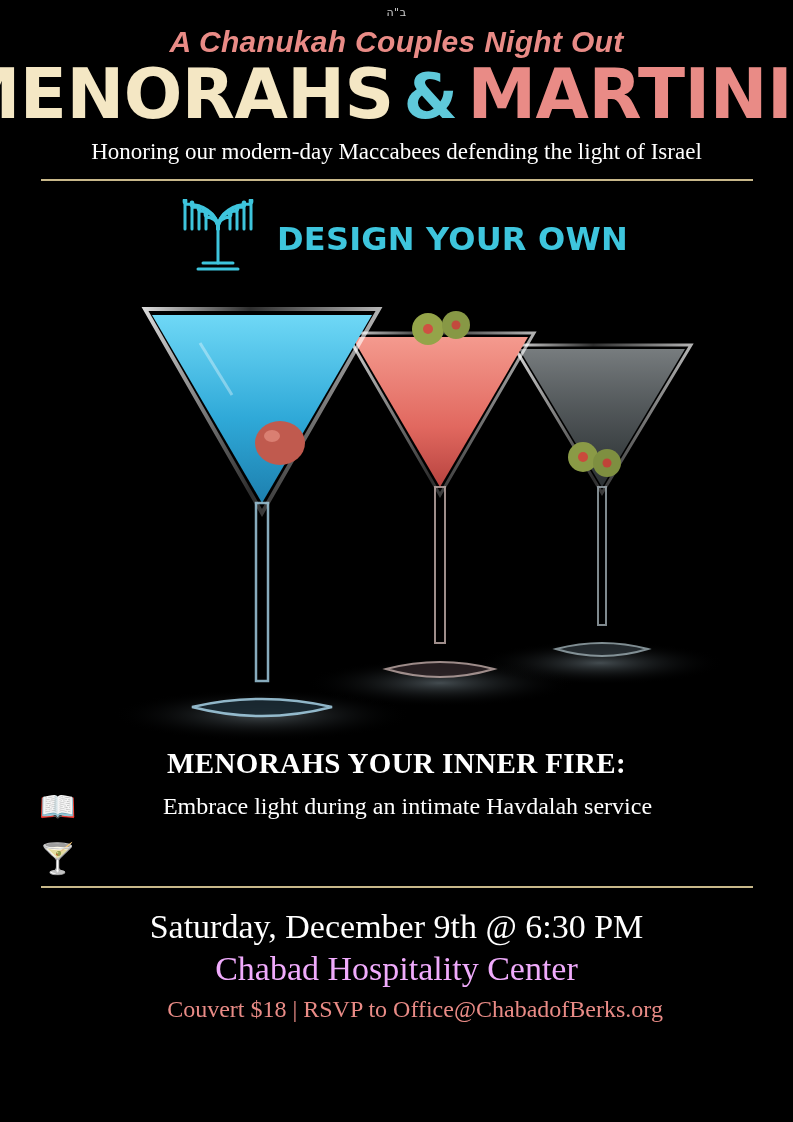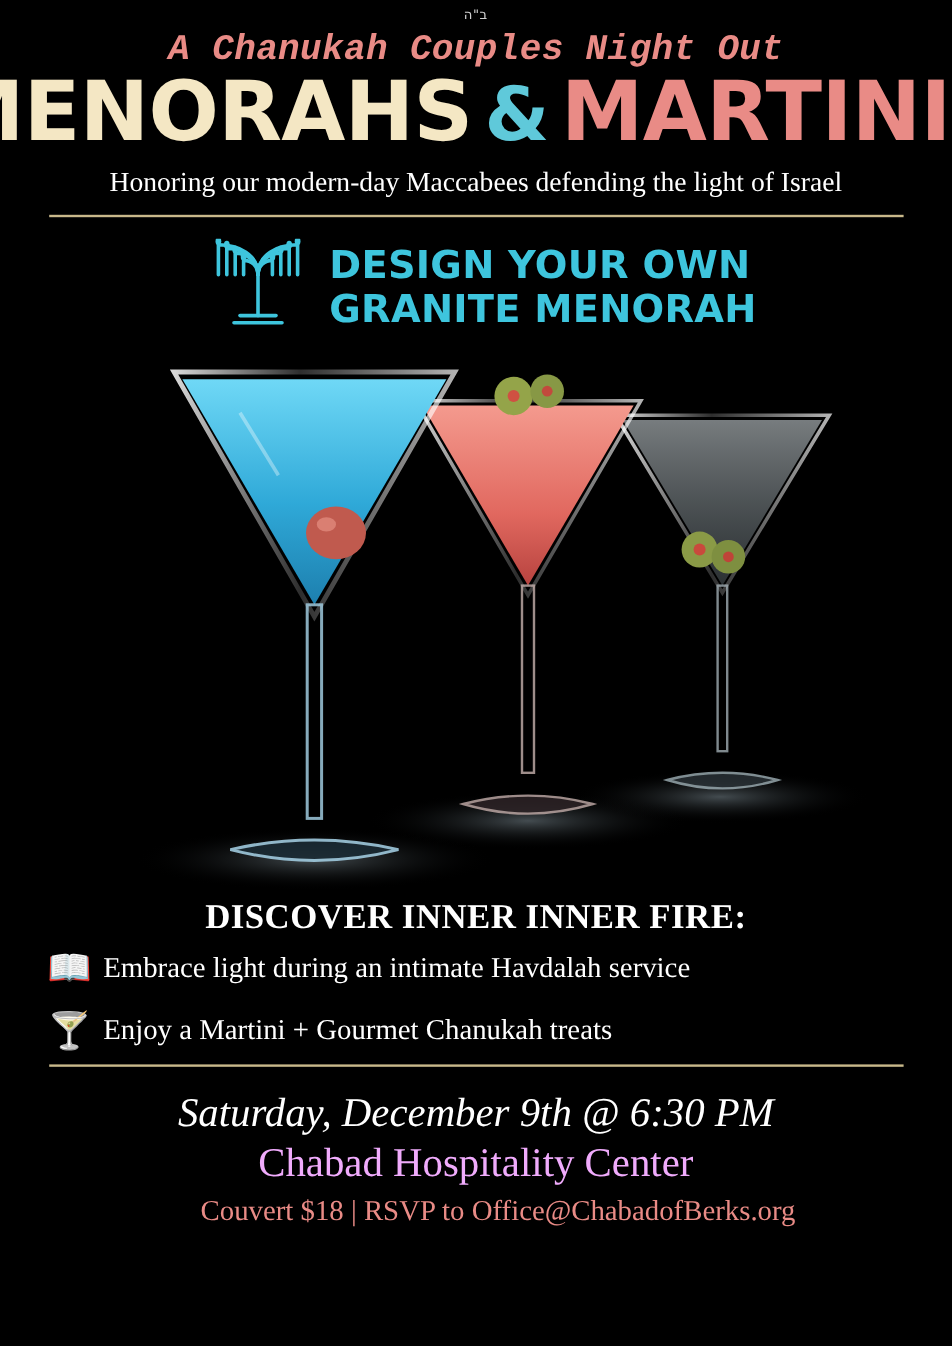--- a/index.html
+++ b/index.html
@@ -35,21 +35,21 @@
 
   
   .kicker {
     text-align: center;
     font-style: italic;
     font-weight: bold;
     font-size: 30px;
     color: #e98b86;
     margin-top: 6px;
     letter-spacing: 0.3px;
-    font-family: Liberation Mono, monospace;
+    font-family: Liberation Sans, sans-serif;
   }
 
   .title-row {
     display: flex;
     align-items: baseline;
     justify-content: center;
     gap: 10px;
     margin-top: 2px;
     padding: 0 14px;
   }
@@ -132,32 +132,32 @@
   }
   .bullet .ic {
     width: 56px;
     flex: 0 0 56px;
     text-align: center;
     font-size: 30px;
     line-height: 1;
   }
   .bullet .txt {
     flex: 1;
+    text-align: center;
     font-size: 24px;
     padding-right: 34px;
   }
   .bullet.second { margin-top: 22px; }
 
   
   .footer { text-align: center; margin-top: 10px; }
   .when {
     font-size: 34px;
     color: #ffffff;
     margin-top: 20px;
-    font-style: italic;
   }
   .venue {
     font-size: 34px;
     color: #f0abfc;
     margin-top: 4px;
   }
   .rsvp {
     font-size: 24px;
     color: #e98b86;
     margin-top: 8px;
@@ -207,21 +207,20 @@
           <ellipse cx="43" cy="24" rx="2.4" ry="3.4"></ellipse>
           <ellipse cx="55" cy="15" rx="2.4" ry="3.4"></ellipse>
           <ellipse cx="62" cy="9" rx="2.4" ry="3.4"></ellipse>
           <ellipse cx="69" cy="5" rx="2.4" ry="3.4"></ellipse>
           <ellipse cx="76" cy="2" rx="2.4" ry="3.4"></ellipse>
         </g>
       </svg>
     </span>
     <span class="dyo-text">
       <div>DESIGN YOUR OWN</div>
-      <div>GRANITE MENORAH</div>
     </span>
   </div>
 
   <div class="photo">
     <svg width="793" height="450" viewBox="0 0 793 450" aria-hidden="true">
       <defs>
         <linearGradient id="blueLiquid" x1="0" y1="0" x2="0" y2="1">
           <stop offset="0%" stop-color="#6fd8f6"></stop>
           <stop offset="55%" stop-color="#2fa9d8"></stop>
           <stop offset="100%" stop-color="#1d7fae"></stop>
@@ -283,30 +282,29 @@
         <path d="M192 416 Q262 400 332 416 Q262 434 192 416 Z" fill="#1a2a33" opacity="0.9" stroke="#9fc9dd" stroke-width="2.5"></path>
 
         <ellipse cx="280" cy="152" rx="25" ry="22" fill="#c05a4e"></ellipse>
         <ellipse cx="272" cy="145" rx="8" ry="6" fill="#e0887c" opacity="0.8"></ellipse>
 
         <path d="M200 52 L232 104" stroke="#ffffff" stroke-width="3" opacity="0.35"></path>
       </g>
     </svg>
   </div>
 
-  <div class="discover">DISCOVER INNER INNER FIRE:</div>
+  <div class="discover">MENORAHS YOUR INNER FIRE:</div>
 
   <div class="bullet">
     <span class="ic">📖</span>
     <span class="txt">Embrace light during an intimate Havdalah service</span>
   </div>
 
   <div class="bullet second">
     <span class="ic">🍸</span>
-    <span class="txt">Enjoy a Martini + Gourmet Chanukah treats</span>
   </div>
 
   <div class="rule lower"></div>
 
   <div class="footer">
     <div class="when">Saturday, December 9th @ 6:30 PM</div>
     <div class="venue">Chabad Hospitality Center</div>
     <div class="rsvp">Couvert $18 | RSVP to Office@ChabadofBerks.org</div>
   </div>
 

